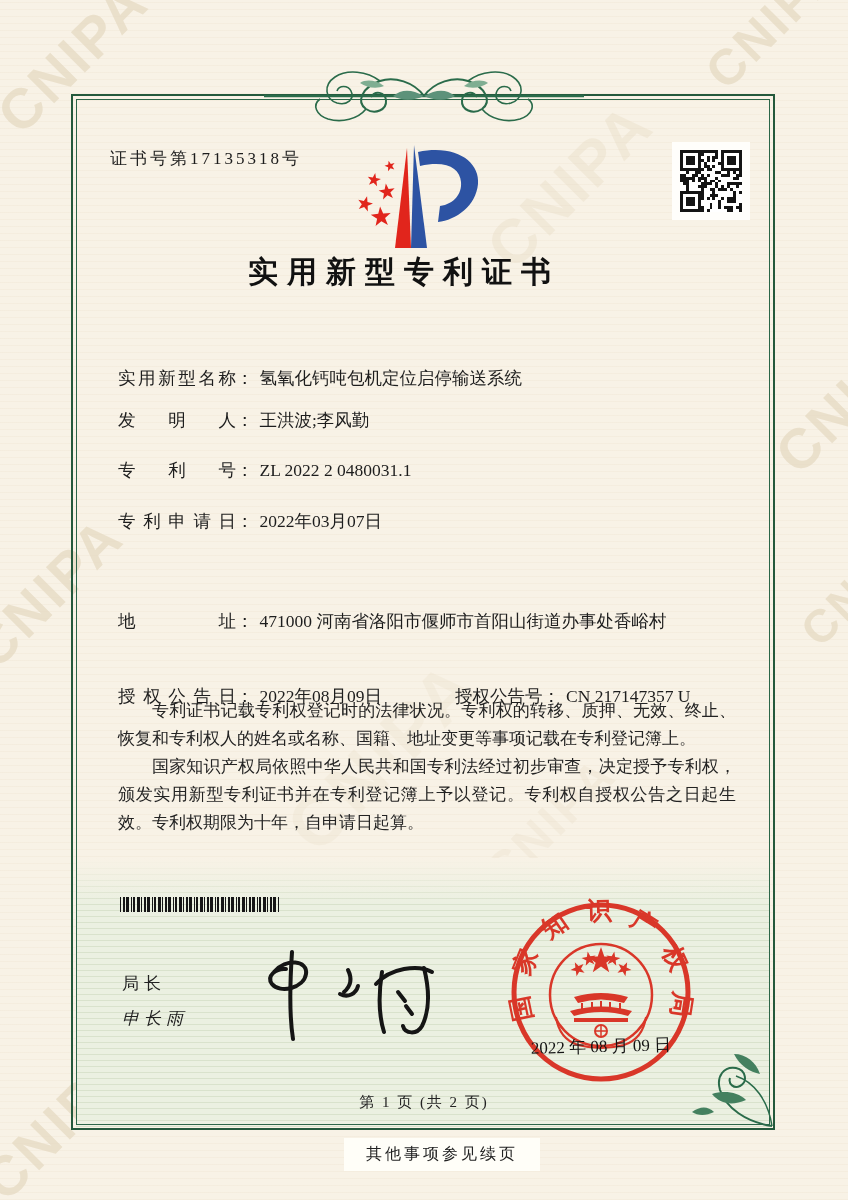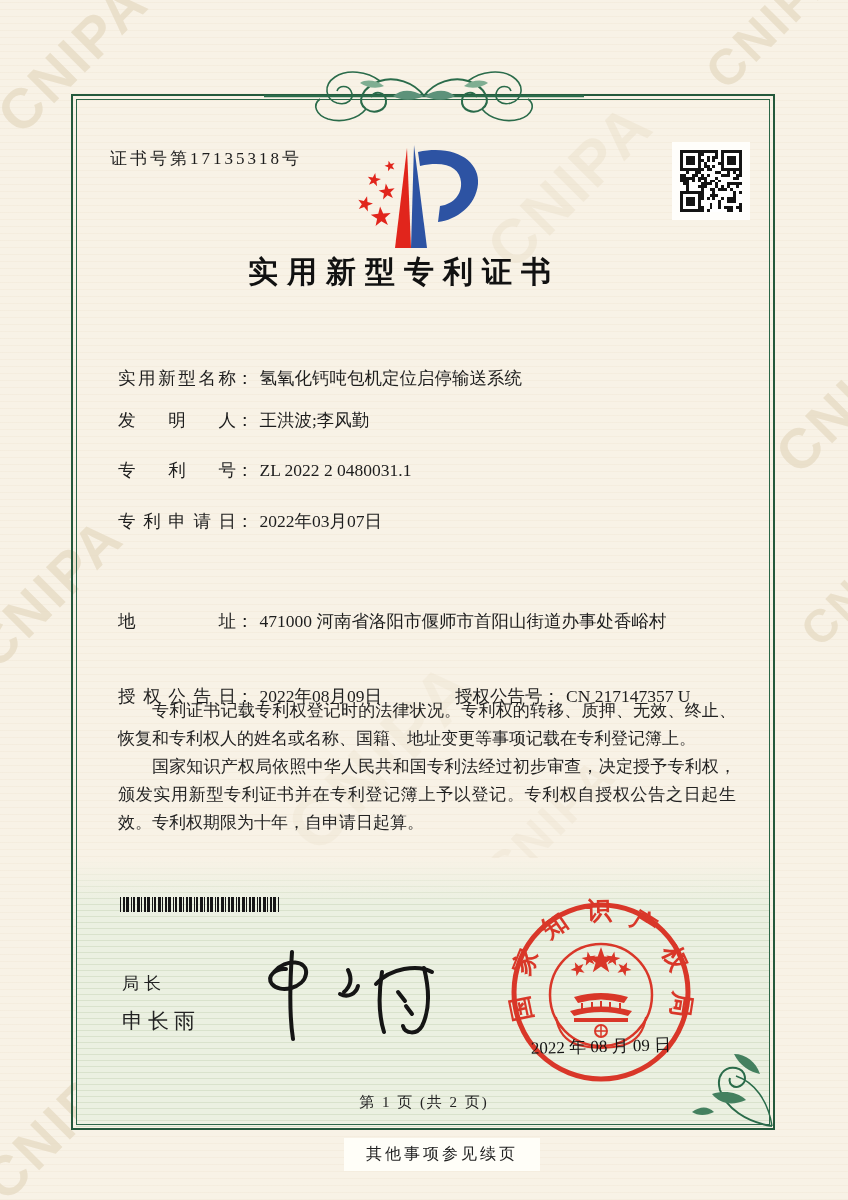--- a/index.html
+++ b/index.html
@@ -42,22 +42,22 @@
   
   .body-text{position:absolute;left:118px;top:697px;width:618px;font-size:17px;
              line-height:1.65;text-align:justify;color:#232323;}
   .body-text p{margin:0;text-indent:2em;}
   
   .bars{position:absolute;left:120px;top:897px;width:220px;height:15px;display:flex;align-items:stretch;}
   .bars i{display:block;background:#161616;height:100%;flex:none;}
   
   .sig-title{position:absolute;left:122px;top:972px;font-size:17px;letter-spacing:5px;
              font-family:"Liberation Sans","DejaVu Sans",sans-serif;color:#222;}
-  .sig-name{position:absolute;left:122px;top:1007px;font-size:21px;letter-spacing:5px;
-            font-family:"Liberation Sans","DejaVu Sans",sans-serif;color:#222;}
+  .sig-name{position:absolute;left:122px;top:1007px;font-size:17px;letter-spacing:5px;
+            font-family:"Liberation Sans","DejaVu Sans",sans-serif;color:#222;font-style:italic;}
   .sig-svg{position:absolute;left:252px;top:942px;}
   
   .seal{position:absolute;left:506px;top:897px;}
   .seal-date{position:absolute;left:504px;top:1035px;width:194px;text-align:center;
              font-size:17px;color:#141414;transform:rotate(-1.5deg);white-space:nowrap;}
   
   .page-num{position:absolute;left:0;top:1093px;width:848px;text-align:center;
             font-size:15px;letter-spacing:2px;color:#222;}
   .cont-note{position:absolute;left:0;top:1138px;width:848px;text-align:center;}
   .cont-note span{display:inline-block;background:#fffef8;padding:6px 22px;

